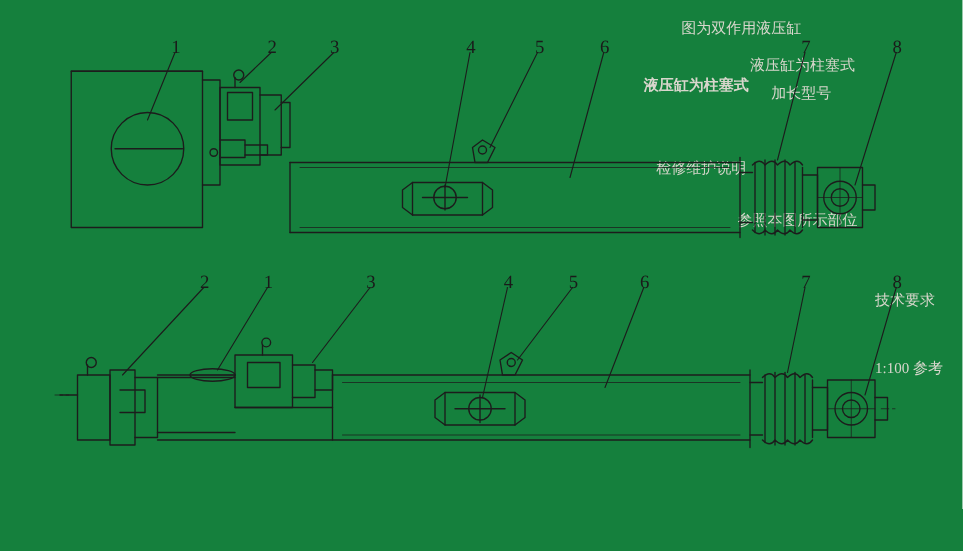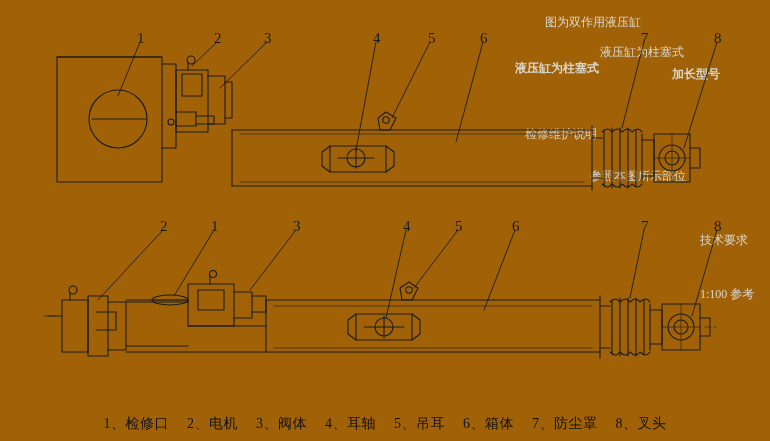--- a/index.html
+++ b/index.html
@@ -4,21 +4,21 @@
 <style>
   html, body {
     margin: 0;
     padding: 0;
     background: #ffffff;
   }
   #page {
     position: relative;
     width: 770px;
     height: 441px;
-    background: #a16207;
+    background: #15803d;
     font-family: "Liberation Sans", sans-serif;
     overflow: hidden;
   }
   #page svg.layer {
     position: absolute;
     left: 0;
     top: 0;
     width: 770px;
     height: 441px;
   }
@@ -56,21 +56,21 @@
 </style>
 </head>
 <body>
 
 <div id="page">
 
   <div id="ghost-layer">
       <div class="ghost-text" style="left: 545px; top: 14px;">图为双作用液压缸</div>
       <div class="ghost-text" style="left: 600px; top: 44px;">液压缸为柱塞式</div>
       <div class="ghost-text" style="left: 515px; top: 60px; font-weight: bold;">液压缸为柱塞式</div>
-      <div class="ghost-text" style="left: 672px; top: 66px; font-weight: bold;">加长型号</div>
+      <div class="ghost-text" style="left: 617px; top: 66px;">加长型号</div>
       <div class="ghost-text" style="left: 525px; top: 126px;">检修维护说明</div>
       <div class="ghost-text" style="left: 590px; top: 168px;">参照本图所示部位</div>
       <div class="ghost-text" style="left: 700px; top: 200px; margin-top: 32px;">技术要求</div>
       <div class="ghost-text" style="left: 700px; top: 286px;">1:100 参考</div>
     </div>
 
   <svg class="layer" viewBox="0 0 770 441" xmlns="http://www.w3.org/2000/svg">
     <g fill="none" stroke="#1c1c1c" stroke-width="1.1" stroke-linejoin="round" stroke-linecap="round">
 
       <path d="M57 57 H162 V182 H57 Z"></path>
@@ -223,14 +223,13 @@
       <div class="callout-num" style="left: 160px; top: 219px;">2</div>
       <div class="callout-num" style="left: 211px; top: 219px;">1</div>
       <div class="callout-num" style="left: 293px; top: 219px;">3</div>
       <div class="callout-num" style="left: 403px; top: 219px;">4</div>
       <div class="callout-num" style="left: 455px; top: 219px;">5</div>
       <div class="callout-num" style="left: 512px; top: 219px;">6</div>
       <div class="callout-num" style="left: 641px; top: 219px;">7</div>
       <div class="callout-num" style="left: 714px; top: 219px;">8</div>
     </div>
 
-  <div id="legend"><span class="item">1<span>、检修口</span></span><span class="item">2<span>、电机</span></span><span class="item">3<span>、阀体</span></span><span class="item">4<span>、耳轴</span></span><span class="item">5<span>、吊耳</span></span><span class="item">6<span>、箱体</span></span><span class="item">7<span>、防尘罩</span></span><span class="item">8<span>、叉头</span></span></div>
 </div>
 
 </body></html>

